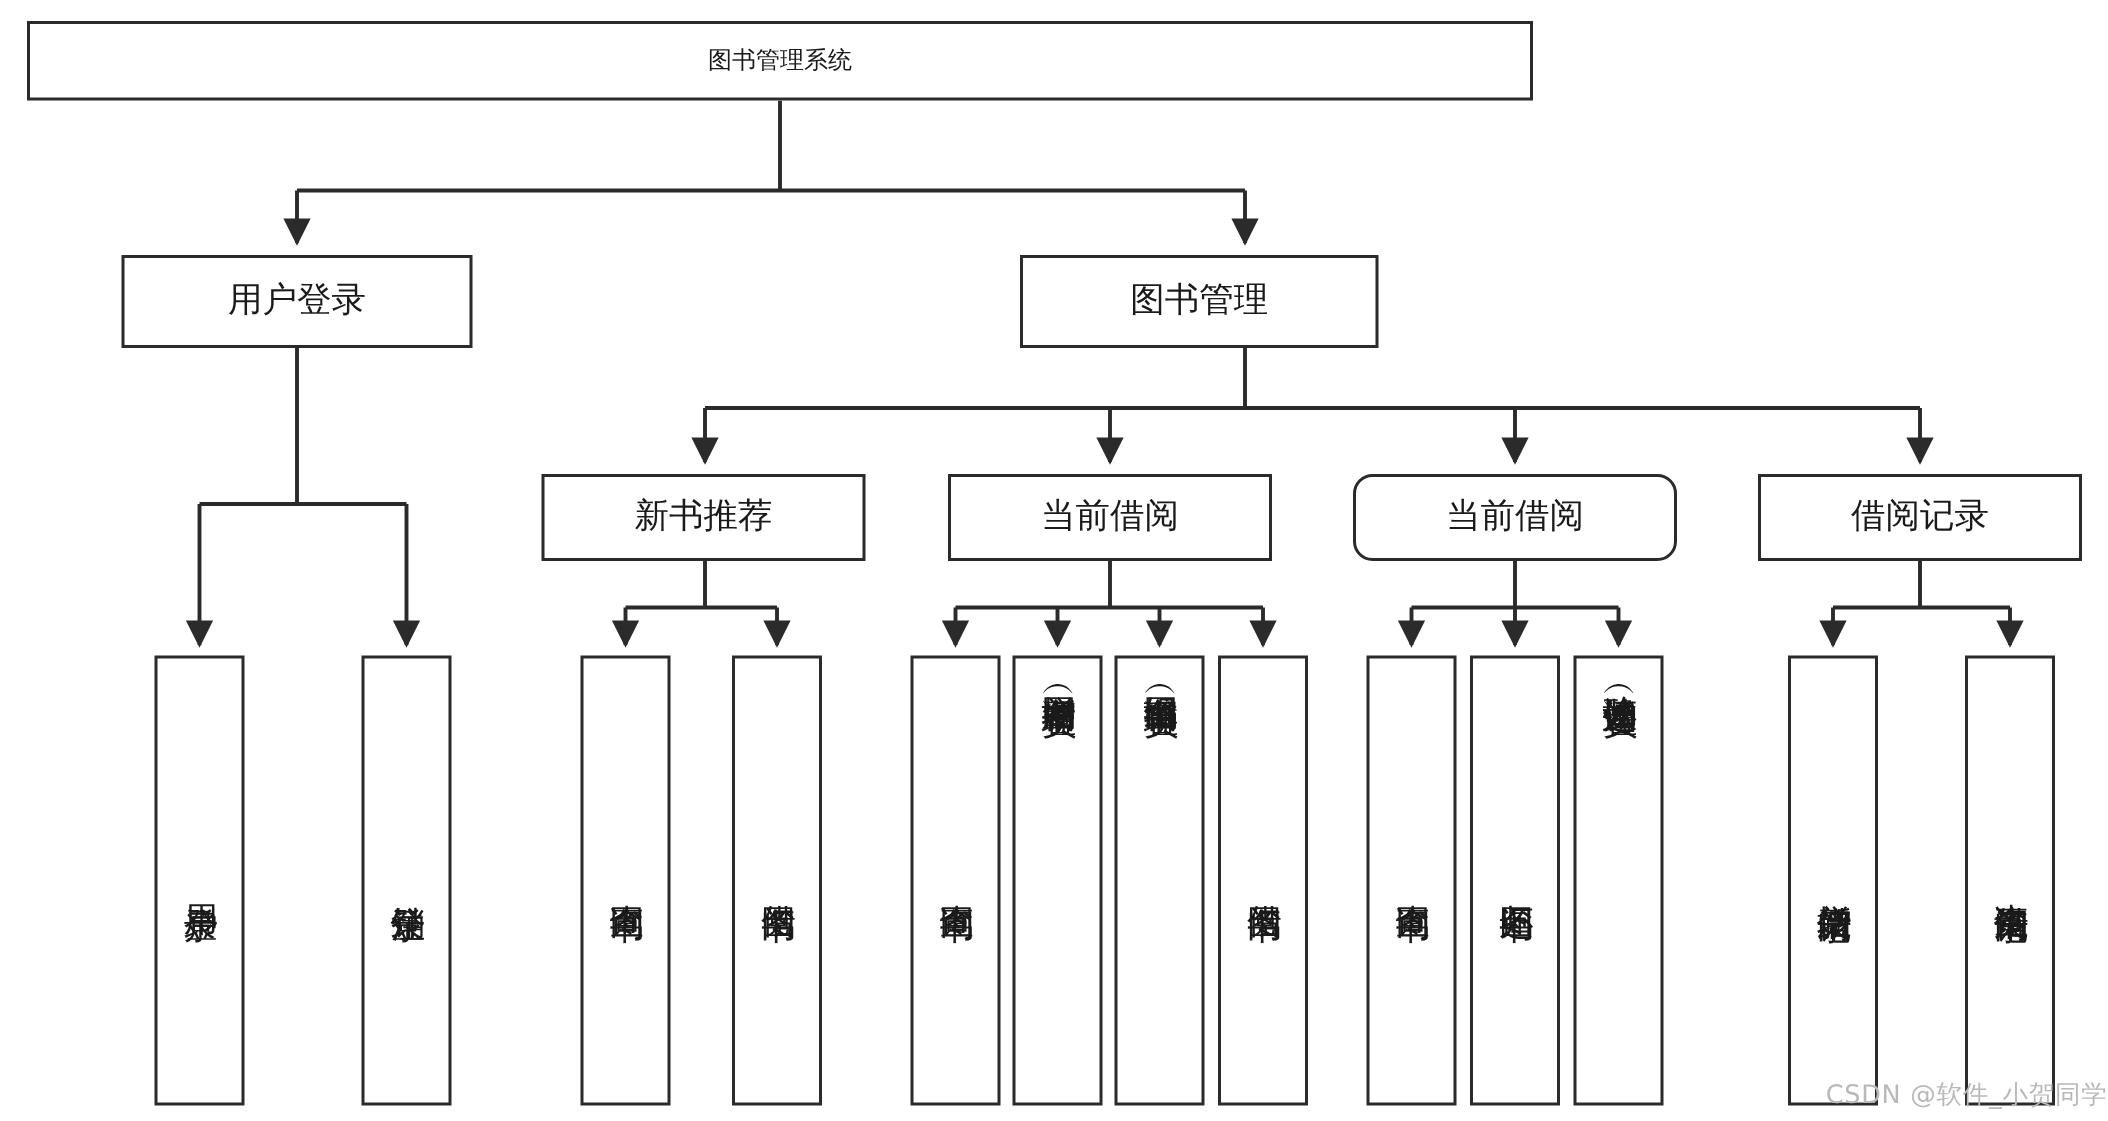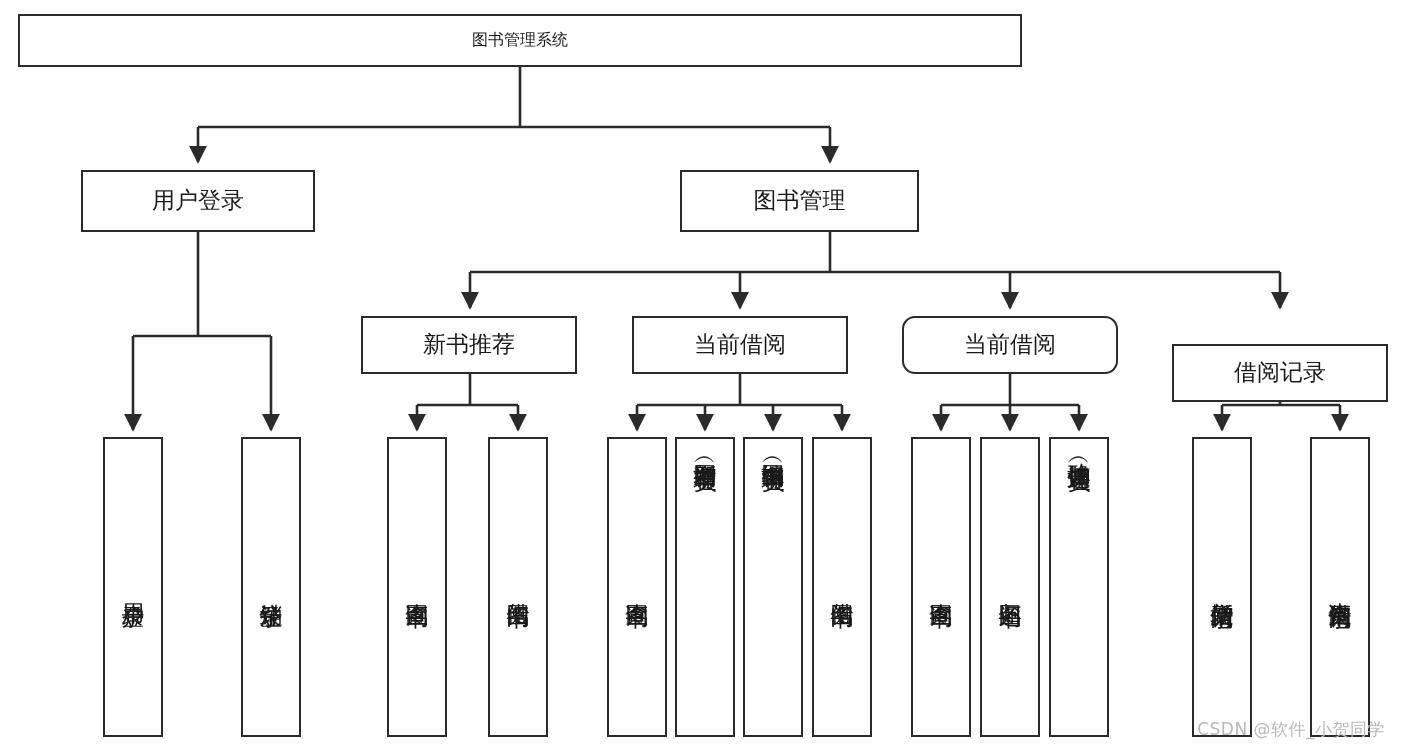--- a/index.html
+++ b/index.html
@@ -59,21 +59,21 @@
     font-size: 23px;
     letter-spacing: 1px;
     line-height: 1;
   }
   .node.vert.centered {
     align-items: center;
     padding-top: 0;
   }
   #watermark {
     position: absolute;
-    right: 20px;
+    right: 0;
     bottom: 6px;
     font-size: 17px;
     color: #b9b9b9;
     letter-spacing: 0.5px;
     z-index: 5;
     white-space: nowrap;
   }
 </style>
 </head>
 <body>
@@ -146,21 +146,21 @@
 
   <div class="node horiz" style="left:361px; top:316px; width:216px; height:58px;">
     <span class="label">新书推荐</span>
   </div>
   <div class="node horiz" style="left:632px; top:316px; width:216px; height:58px;">
     <span class="label">当前借阅</span>
   </div>
   <div class="node horiz" style="left:902px; top:316px; width:216px; height:58px;border-radius:13px;">
     <span class="label">当前借阅</span>
   </div>
-  <div class="node horiz" style="left:1172px; top:316px; width:216px; height:58px;margin-top:28px;">
+  <div class="node horiz" style="left:1172px; top:316px; width:216px; height:58px;">
     <span class="label">借阅记录</span>
   </div>
 
   <div class="node vert centered" style="left:103px; top:437px; width:60px; height:300px;">
     <span class="label">用户登录</span>
   </div>
   <div class="node vert centered" style="left:241px; top:437px; width:60px; height:300px;">
     <span class="label">注销登录</span>
   </div>
 

